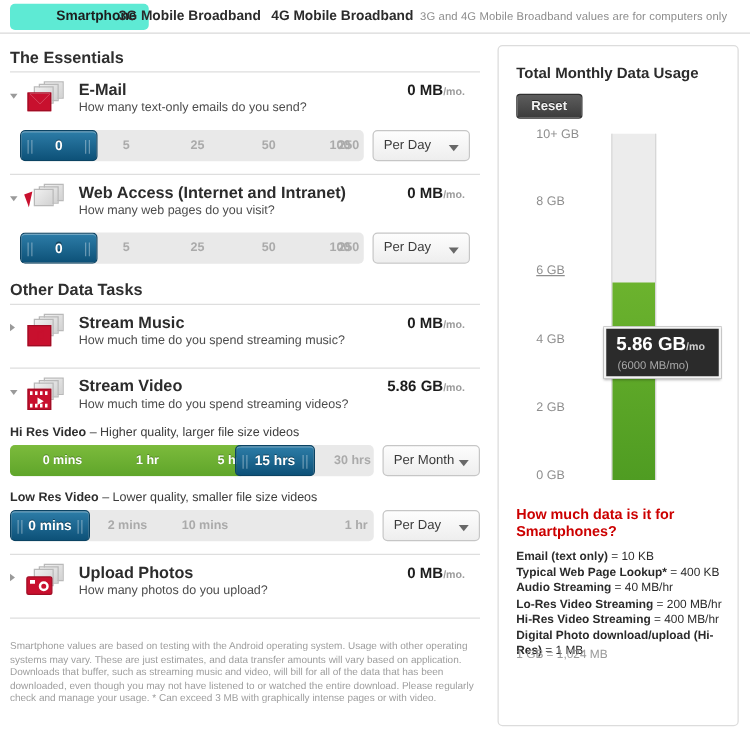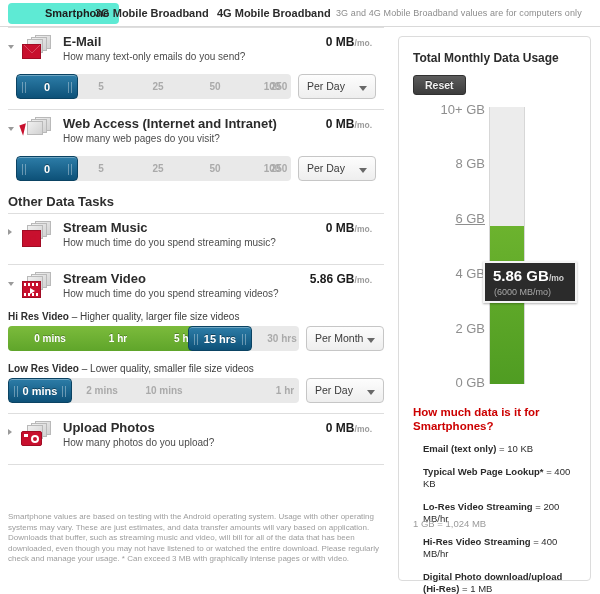--- a/index.html
+++ b/index.html
@@ -143,21 +143,21 @@
     padding: 3px 11px; border-radius: 3px;
     background: linear-gradient(#5d5d5d,#3c3c3c);
     border: 1px solid #303030;
     color: #f2f2f2; font-size: 10.5px; font-weight: bold;
     text-shadow: 0 -1px 0 rgba(0,0,0,.5);
   }
 
   .chart { position: absolute; left: 0; top: 66px; width: 193px; height: 310px; }
   .axis {
     position: absolute; right: 107px; width: 56px;
-    font-size: 13px; color: #8e8e8e; text-align: right; white-space: nowrap;
+    font-size: 10px; color: #8e8e8e; text-align: left; white-space: nowrap;
   }
   .bartrack {
     position: absolute; left: 90px; top: 4px; width: 36px; height: 277px;
     background: #ececec; border-left: 1px solid #d7d7d7; border-right: 1px solid #d7d7d7;
   }
   .barfill {
     position: absolute; left: 0; right: 0; bottom: 0;
     background: linear-gradient(#6cb32e, #4f9c22);
   }
   .tooltip {
@@ -174,21 +174,21 @@
     position: absolute; left: 9px; top: 24px;
     font-size: 9px; color: #a8a8a8; white-space: nowrap;
   }
 
   .rinfo { position: absolute; left: 14px; top: 368px; width: 170px; }
   .rinfo h3 {
     margin: 0 0 7px 0; font-size: 11.5px; font-weight: bold;
     color: #cc0000; line-height: 14px;
   }
   .rinfo p {
-    margin: 10px; font-size: 9.5px; color: #2b2b2b; line-height: 12.5px;
+    margin: 0; font-size: 9.5px; color: #2b2b2b; line-height: 12.5px;
   }
   .rinfo p b { font-weight: bold; }
   .rconv {
     position: absolute; left: 14px; top: 481px; width: 170px;
     font-size: 9.5px; color: #9a9a9a; line-height: 12.5px;
   }
 
   
   .stack { position:absolute; left:7px; top:1px; width:20px; height:17px; }
   .stack i {
@@ -262,20 +262,21 @@
 
   <div class="tabbar">
     <div class="tab tab-0 active">Smartphone</div>
     <div class="tab tab-1">3G Mobile Broadband</div>
     <div class="tab tab-2">4G Mobile Broadband</div>
     <div class="tabnote">3G and 4G Mobile Broadband values are for computers only</div>
   </div>
 
   <div class="leftcol">
 
+    <div class="sectitle">The Essentials</div>
     <div class="hr"></div>
 
     <div class="task">
       <div class="task-head">
         <span class="arrow open"></span>
         <span class="ticon">
           <span class="stack">
               <i></i>
               <i></i>
               <i></i>
@@ -490,20 +491,21 @@
       <div class="tooltip">
         <div class="tt-main"><span>5.86 GB</span><span class="u">/mo</span></div>
         <div class="tt-sub">(6000 MB/mo)</div>
       </div>
     </div>
 
     <div class="rinfo">
       <h3>How much data is it for Smartphones?</h3>
       <p><b>Email (text only)</b><span> = 10 KB</span></p>
       <p><b>Typical Web Page Lookup*</b><span> = 400 KB</span></p>
+      <p><b>Audio Streaming</b><span> = 40 MB/hr</span></p>
       <p><b>Lo-Res Video Streaming</b><span> = 200 MB/hr</span></p>
       <p><b>Hi-Res Video Streaming</b><span> = 400 MB/hr</span></p>
       <p><b>Digital Photo download/upload (Hi-Res)</b><span> = 1 MB</span></p>
     </div>
 
     <div class="rconv">
       <div>1 GB = 1,024 MB</div>
     </div>
   </div>
 </div>

